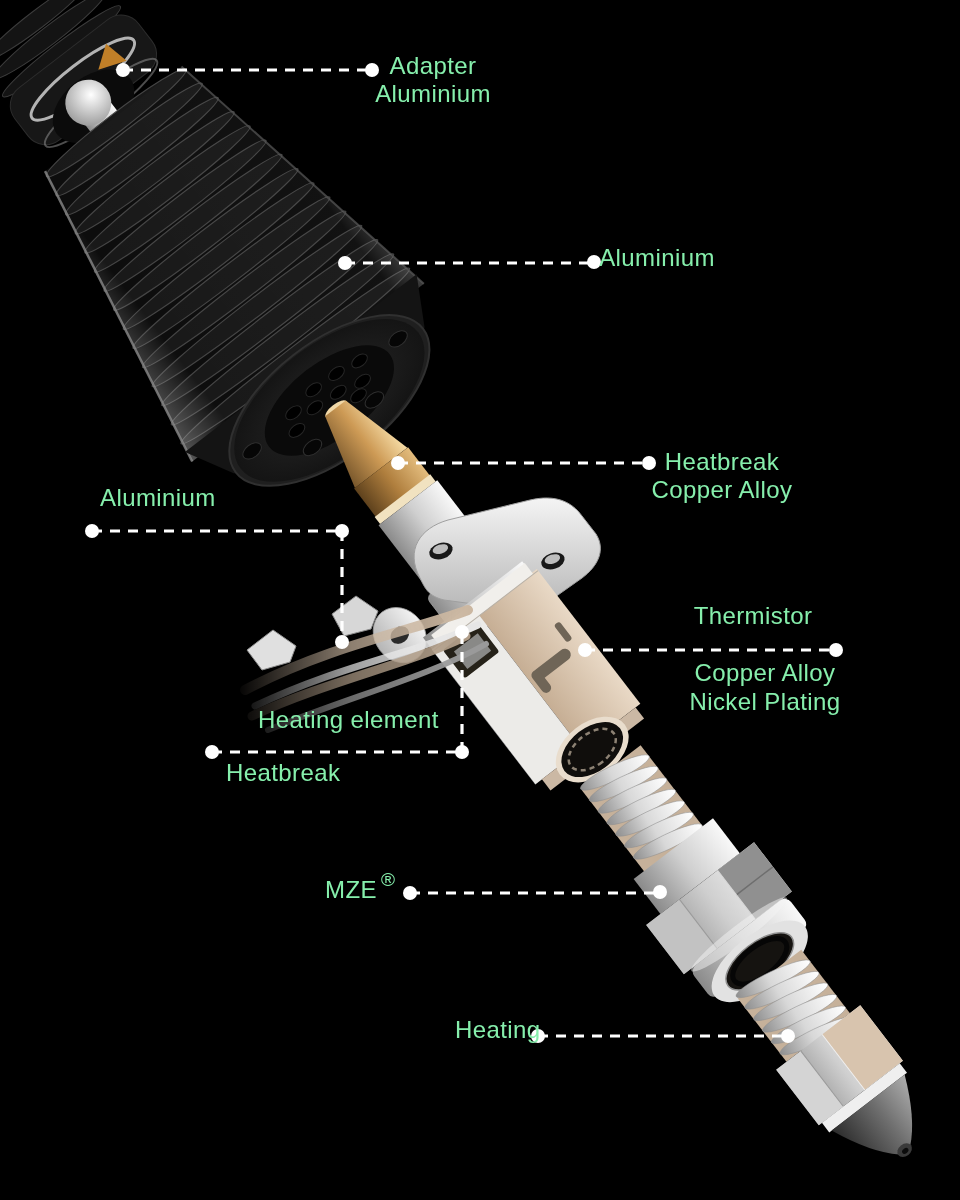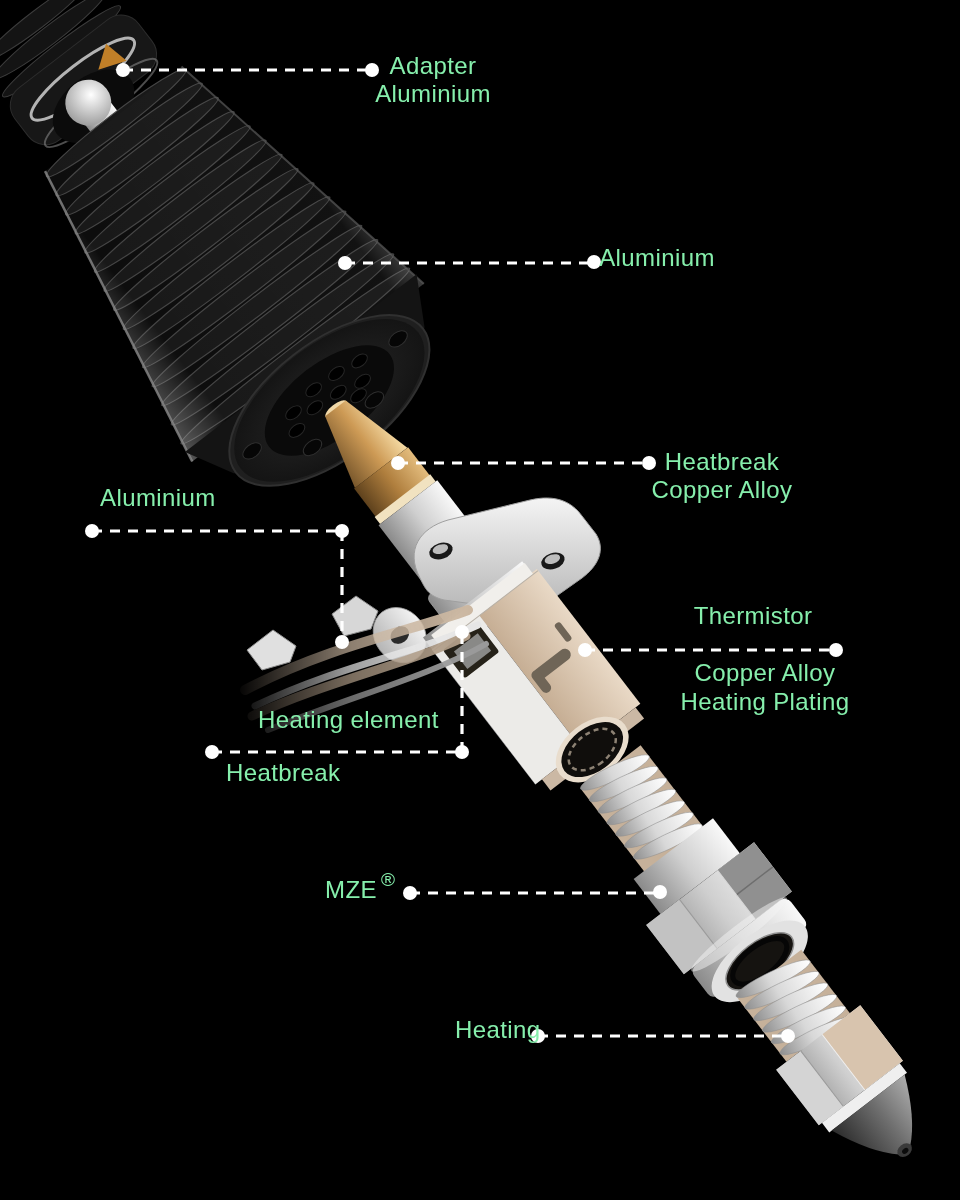--- a/index.html
+++ b/index.html
@@ -316,21 +316,21 @@
 
 <div class="label" style="left:100px;top:484px;">
   <span class="ln">Aluminium</span>
 </div>
 
 <div class="label center" style="left:643px;top:602px;">
   <span class="ln">Thermistor</span>
 </div>
 <div class="label center" style="left:655px;top:658px;line-height:29px;">
   <span class="ln">Copper Alloy</span>
-  <span class="ln">Heating Plating</span>
+  <span class="ln">Nickel Plating</span>
 </div>
 
 <div class="label" style="left:225px;top:706px;margin-left:33px;">
   <span class="ln">Heating element</span>
 </div>
 <div class="label" style="left:226px;top:759px;">
   <span class="ln">Heatbreak</span>
 </div>
 
 <div class="label" style="left:325px;top:876px;">

